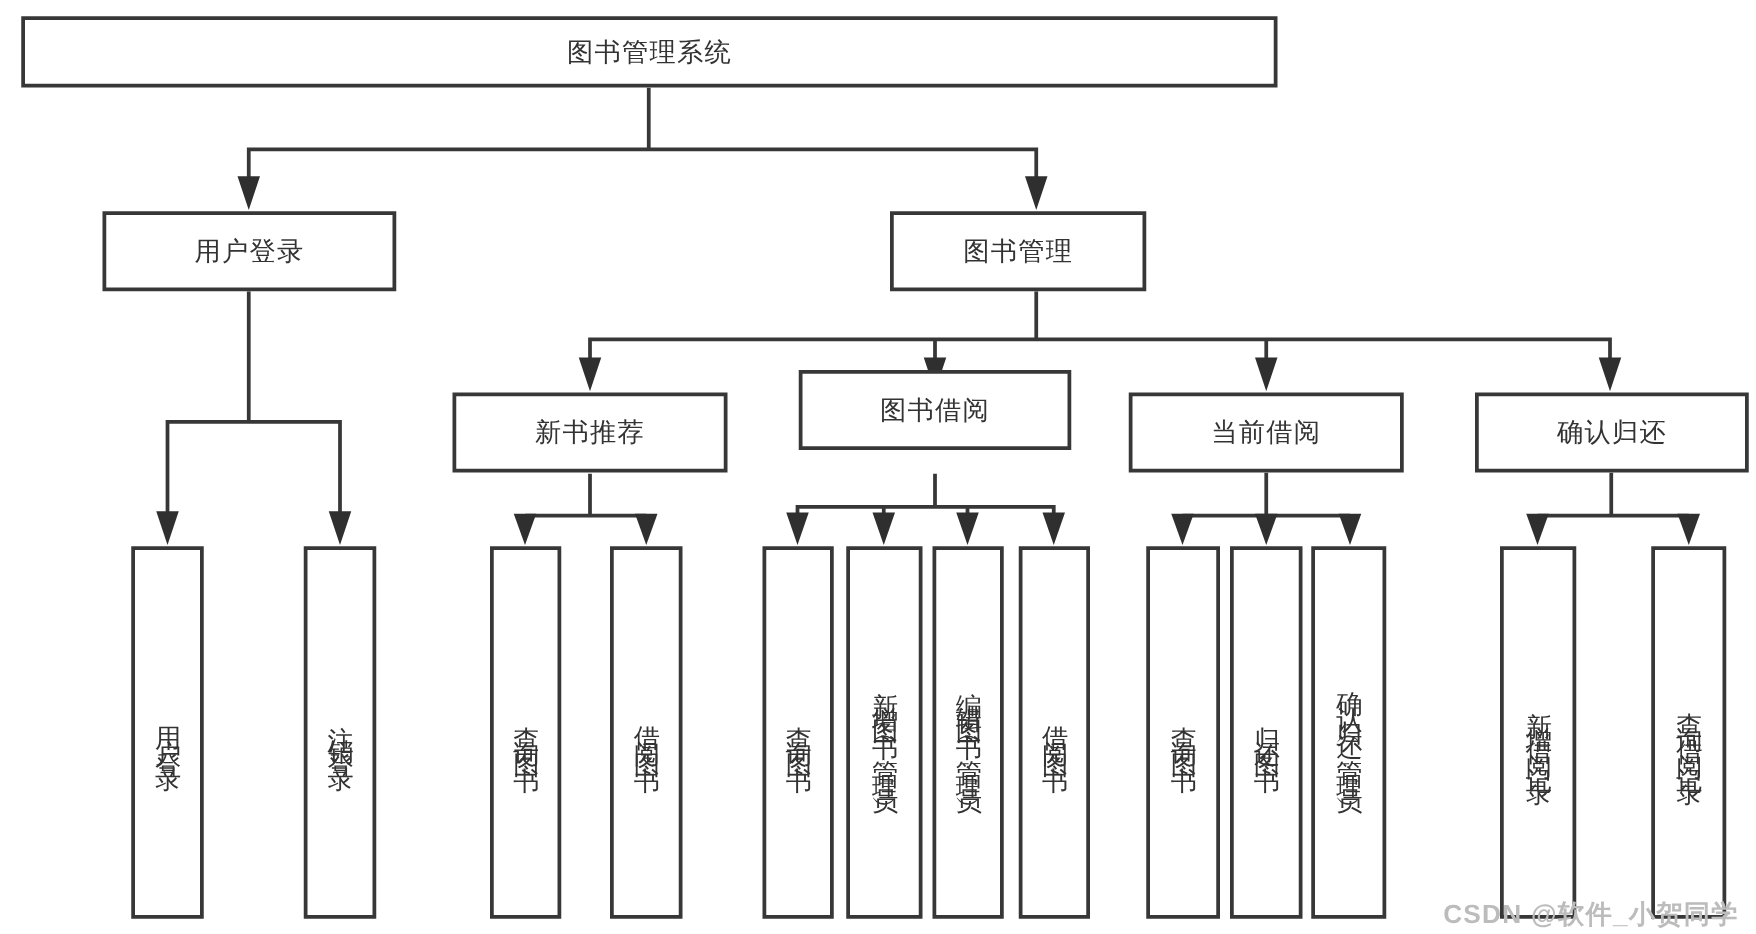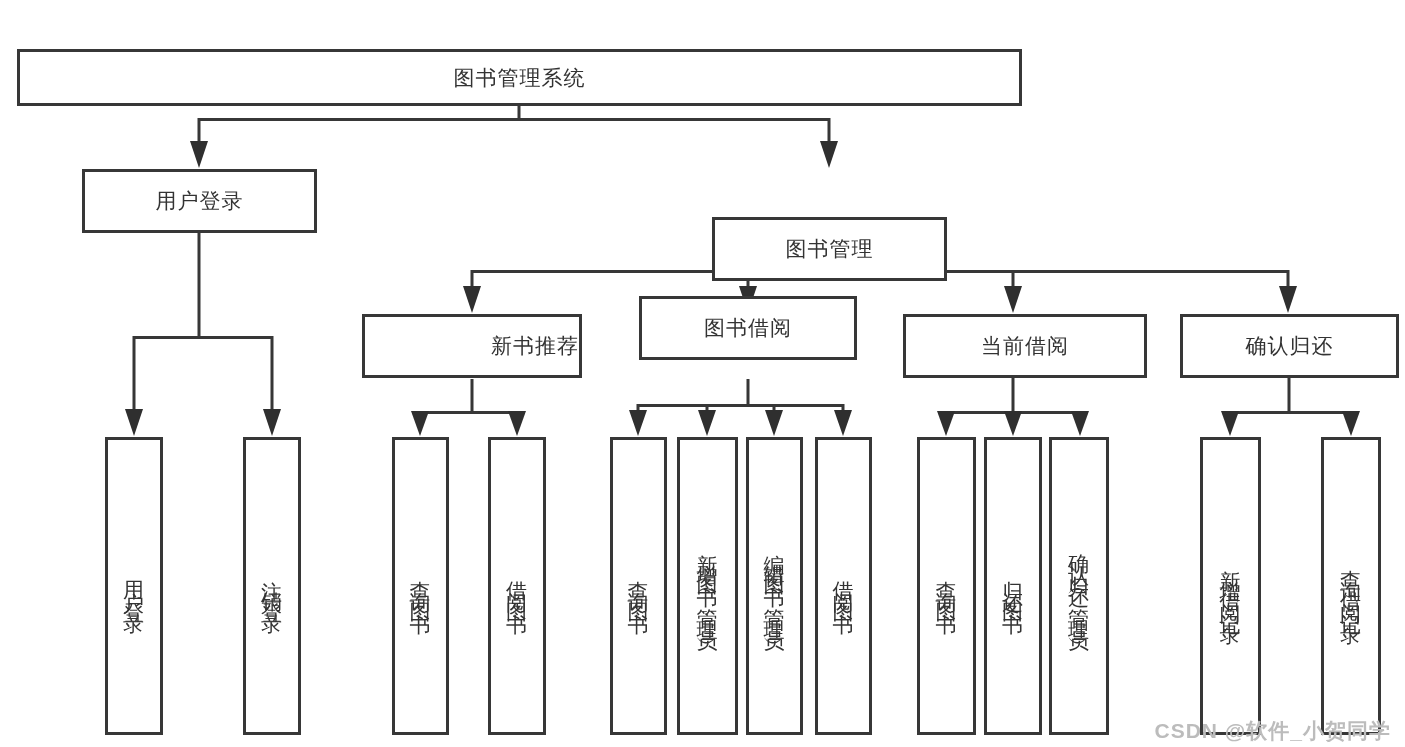--- a/index.html
+++ b/index.html
@@ -80,38 +80,38 @@
       <polygon points="765,410 783,410 774,436"></polygon>
       <polygon points="834,410 852,410 843,436"></polygon>
       <polygon points="937,411 955,411 946,436"></polygon>
       <polygon points="1004,411 1022,411 1013,436"></polygon>
       <polygon points="1071,411 1089,411 1080,436"></polygon>
       <polygon points="1221,411 1239,411 1230,436"></polygon>
       <polygon points="1342,411 1360,411 1351,436"></polygon>
     </g>
   </svg>
 
-  <div class="box" style="left:17px; top:13px; width:1005px; height:57px;margin-top:36px;">
+  <div class="box" style="left:17px; top:13px; width:1005px; height:57px;">
     <span class="lbl">图书管理系统</span>
   </div>
 
   <div class="box" style="left:82px; top:169px; width:235px; height:64px;">
     <span class="lbl">用户登录</span>
   </div>
-  <div class="box" style="left:712px; top:169px; width:235px; height:64px;margin-top:48px;">
+  <div class="box" style="left:712px; top:169px; width:205px; height:64px;">
     <span class="lbl">图书管理</span>
   </div>
 
-  <div class="box" style="left:362px; top:314px; width:220px; height:64px;justify-content:flex-end;">
+  <div class="box" style="left:362px; top:314px; width:220px; height:64px;">
     <span class="lbl">新书推荐</span>
   </div>
   <div class="box" style="left:639px; top:296px; width:218px; height:64px;">
     <span class="lbl">图书借阅</span>
   </div>
-  <div class="box" style="left:903px; top:314px; width:244px; height:64px;">
+  <div class="box" style="left:903px; top:314px; width:220px; height:64px;">
     <span class="lbl">当前借阅</span>
   </div>
   <div class="box" style="left:1180px; top:314px; width:219px; height:64px;">
     <span class="lbl">确认归还</span>
   </div>
 
   <div class="box leaf" style="left:105px; top:437px; width:58px; height:298px;">
     <span class="lbl">用户登录</span>
   </div>
   <div class="box leaf" style="left:243px; top:437px; width:58px; height:298px;">

